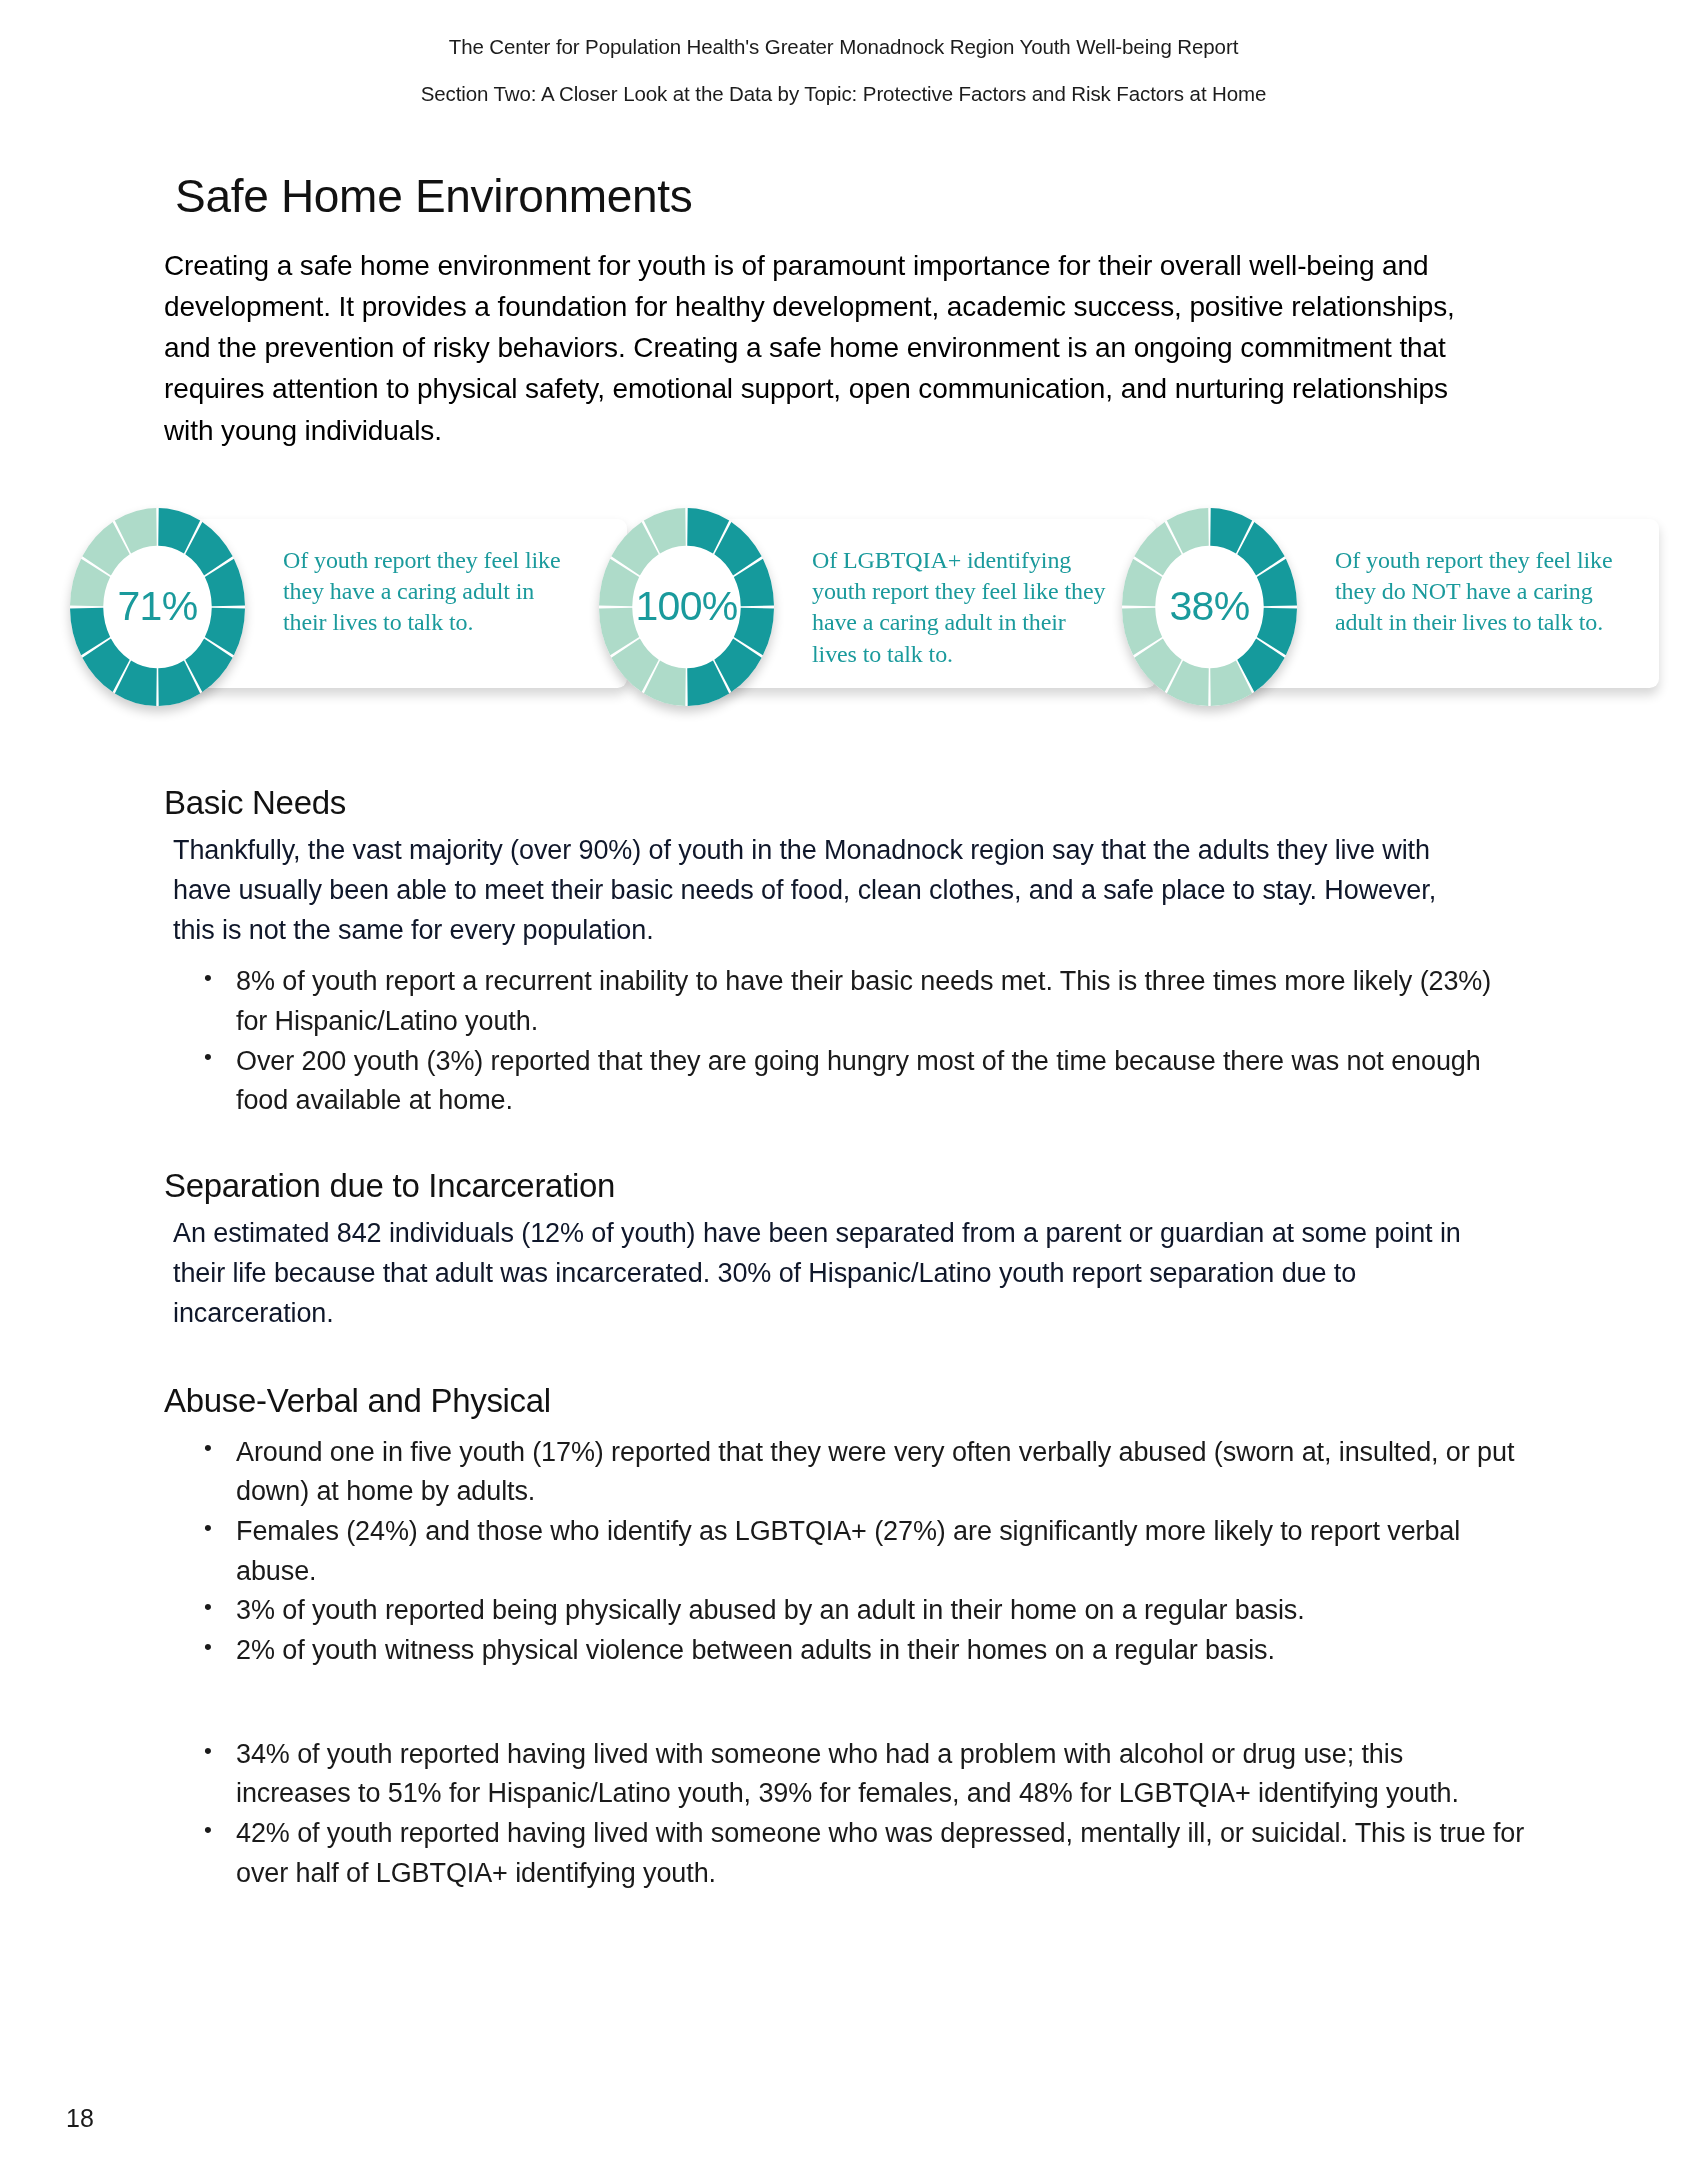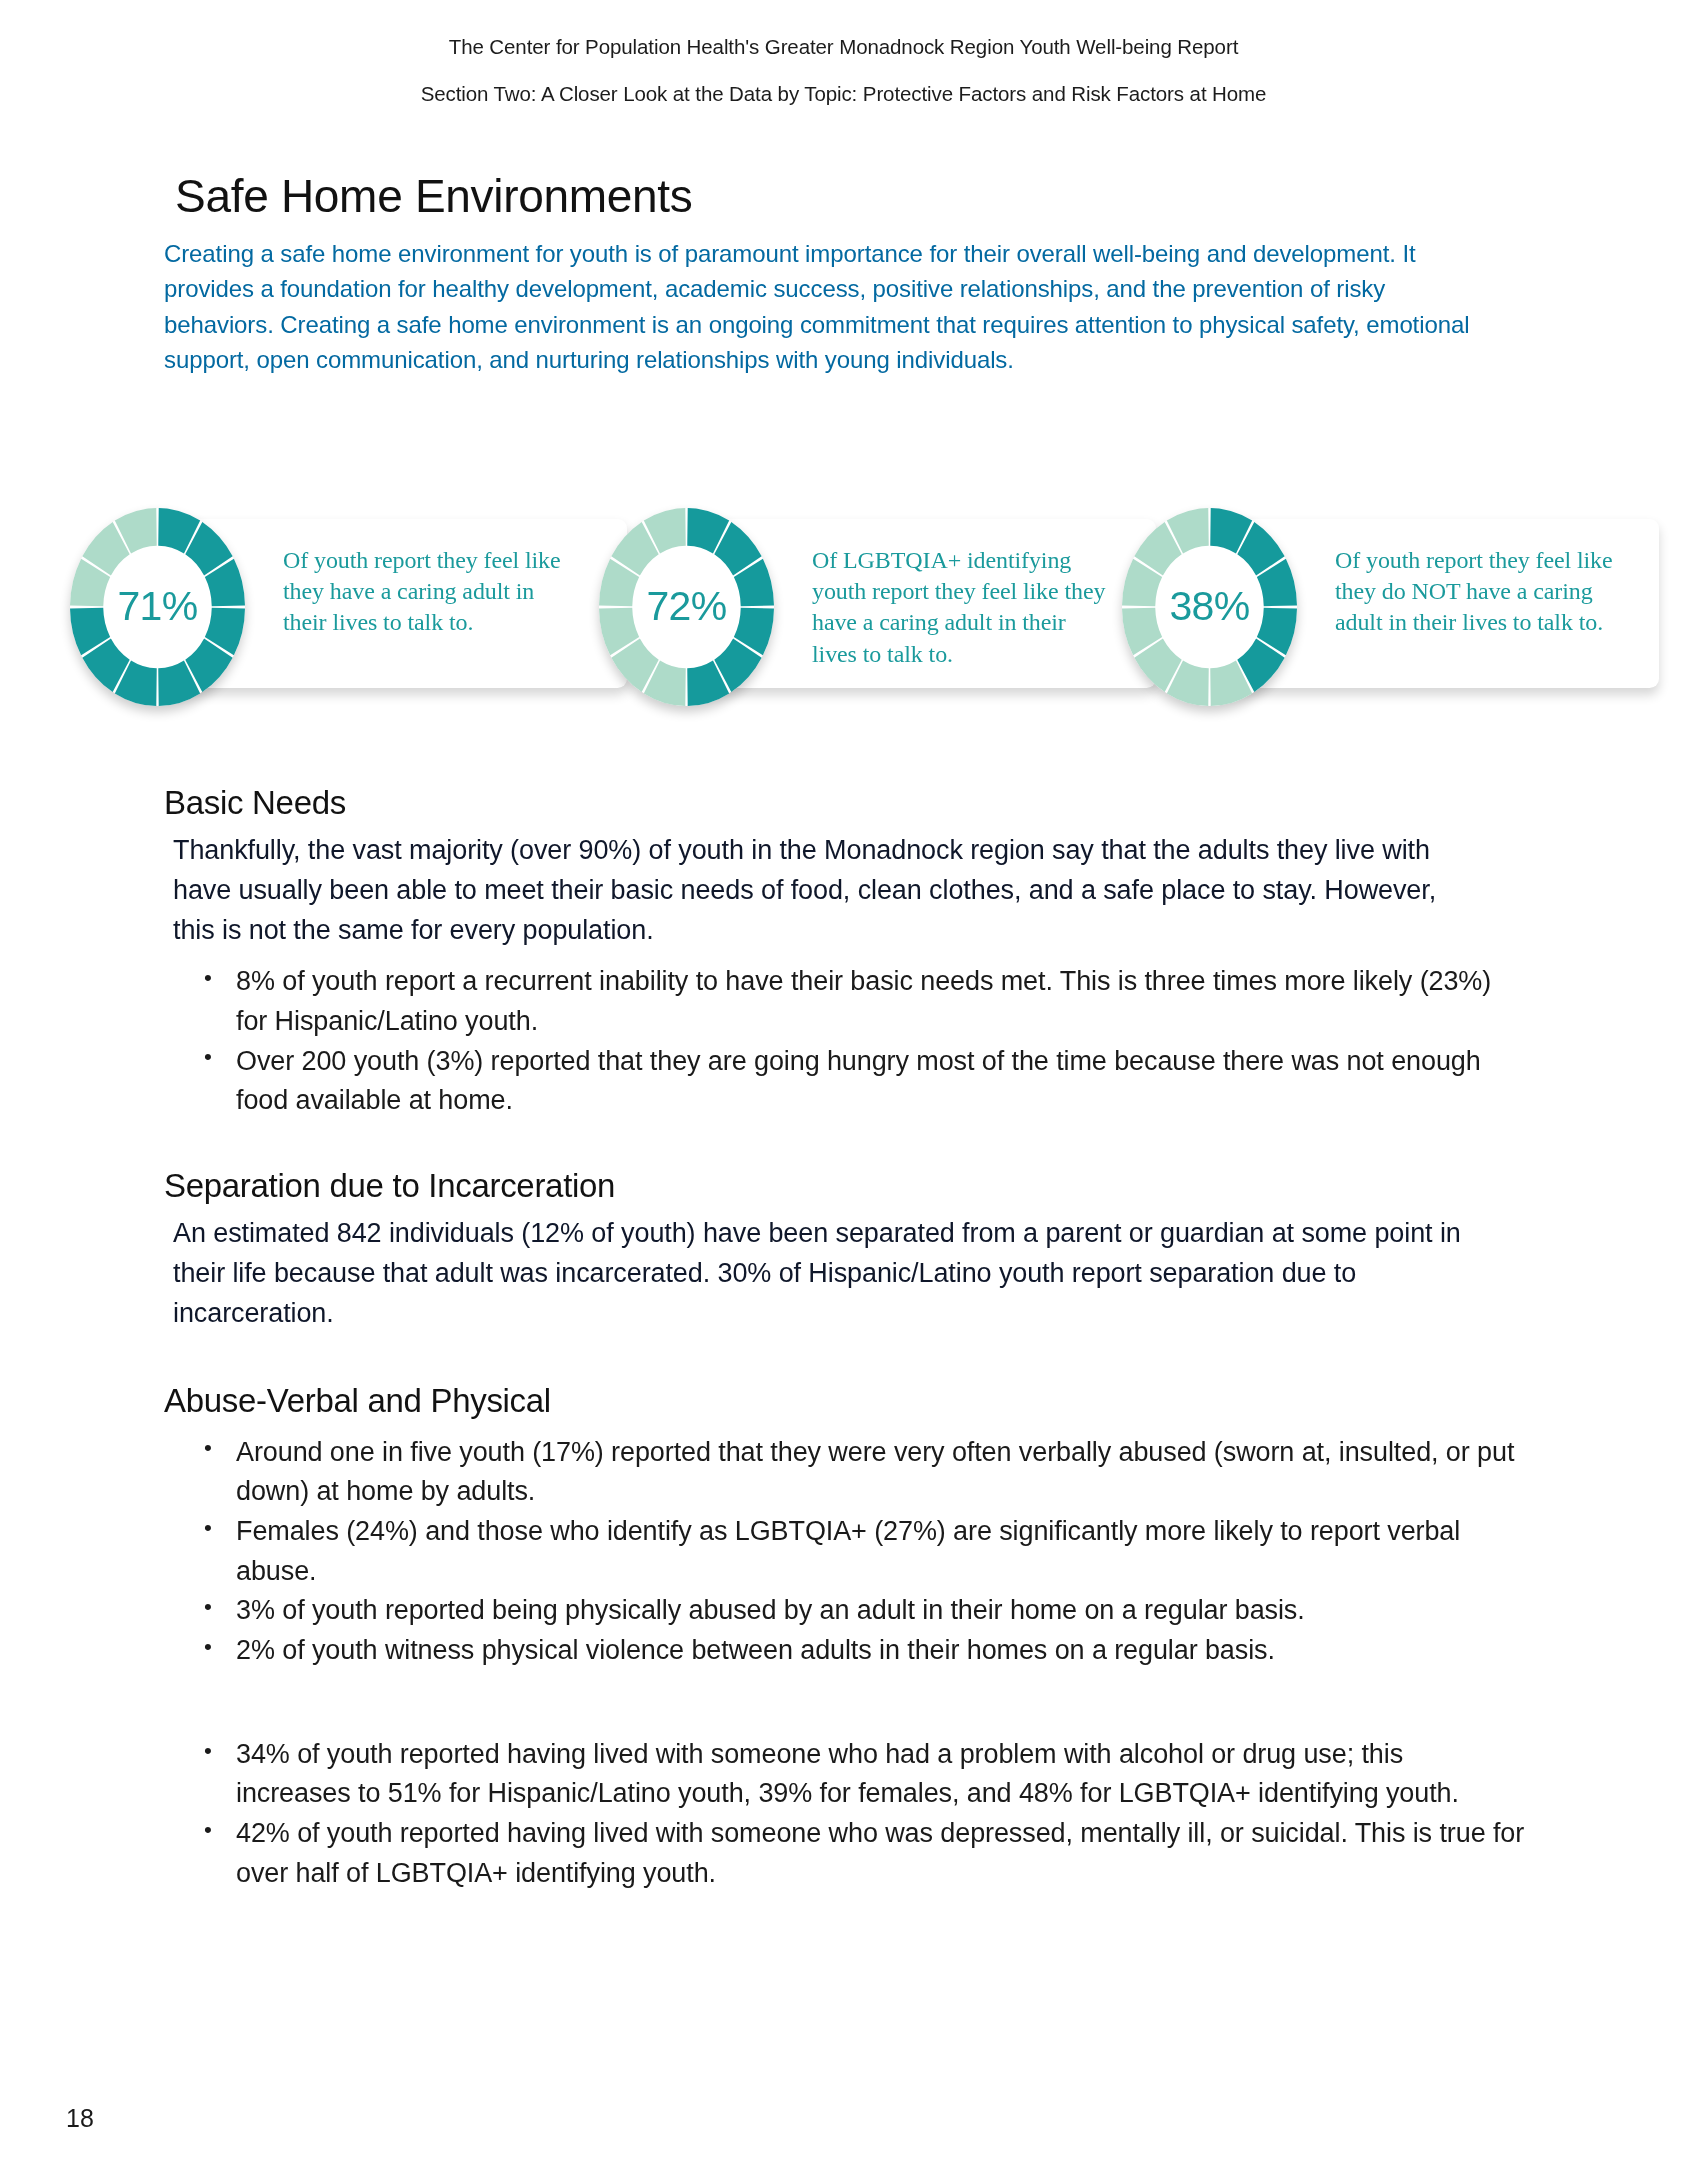--- a/index.html
+++ b/index.html
@@ -34,23 +34,23 @@
   }
 
   h1.page-title{
     position:absolute; left:0; top:162px;
     margin:11px; font-weight:400;
     font-size:46px; letter-spacing:-0.3px; color:#121212;
     line-height:1;
   }
 
   p.intro{
-    position:absolute; left:0; top:236px; width:1333px;
+    position:absolute; left:0; top:245px; width:1333px;
     margin:0;
-    font-size:24px; line-height:1.47; color:#0369a1;
+    font-size:28px; line-height:1.47; color:#000000;
     letter-spacing:-0.1px;
   }
 
   
   .stats-row{
     position:absolute; left:-106px; top:509px;
     width:1608px; height:218px;
   }
   .stat-card{
     position:absolute; top:0; height:198px;
@@ -177,21 +177,21 @@
             <path d="M 199.99025240093044 101.39621803391452 A 100 100 0 0 1 187.29220772698096 148.78596591387327 L 154.1211687907282 130.24729886660143 A 62 62 0 0 0 161.99395648857686 100.86565518102701 Z" fill="#159A9C"></path>
             <path d="M 185.89598969306644 151.20428648705715 A 100 100 0 0 1 151.20428648705717 185.89598969306644 L 131.74665762197543 153.25551360970118 A 62 62 0 0 0 153.2555136097012 131.74665762197543 Z" fill="#159A9C"></path>
             <path d="M 148.78596591387327 187.29220772698096 A 100 100 0 0 1 101.39621803391458 199.99025240093044 L 100.86565518102704 161.99395648857686 A 62 62 0 0 0 130.24729886660143 154.1211687907282 Z" fill="#159A9C"></path>
             <path d="M 98.60378196608548 199.99025240093044 A 100 100 0 0 1 51.21403408612675 187.29220772698096 L 69.75270113339859 154.1211687907282 A 62 62 0 0 0 99.13434481897299 161.99395648857686 Z" fill="#AEDBC9"></path>
             <path d="M 48.795713512942825 185.89598969306644 A 100 100 0 0 1 14.104010306933574 151.2042864870572 L 46.74448639029882 131.74665762197546 A 62 62 0 0 0 68.25334237802456 153.25551360970118 Z" fill="#AEDBC9"></path>
             <path d="M 12.707792273019024 148.78596591387327 A 100 100 0 0 1 0.009747599069569901 101.39621803391454 L 38.00604351142314 100.86565518102701 A 62 62 0 0 0 45.878831209271794 130.24729886660143 Z" fill="#AEDBC9"></path>
             <path d="M 0.009747599069569901 98.60378196608548 A 100 100 0 0 1 12.707792273018995 51.214034086126794 L 45.87883120927177 69.75270113339862 A 62 62 0 0 0 38.00604351142314 99.134344818973 Z" fill="#AEDBC9"></path>
             <path d="M 14.104010306933574 48.795713512942825 A 100 100 0 0 1 48.795713512942804 14.104010306933574 L 68.25334237802454 46.74448639029882 A 62 62 0 0 0 46.74448639029881 68.25334237802456 Z" fill="#AEDBC9"></path>
             <path d="M 51.21403408612677 12.70779227301901 A 100 100 0 0 1 98.60378196608545 0.009747599069569901 L 99.13434481897298 38.00604351142314 A 62 62 0 0 0 69.7527011333986 45.87883120927179 Z" fill="#AEDBC9"></path>
           </svg>
-        <div class="donut-center">72%</div>
+        <div class="donut-center">100%</div>
       </div>
       <div class="stat-text" style="left:225px; width:298px;">Of LGBTQIA+ identifying youth report they feel like they have a caring adult in their lives to talk to.</div>
     </div>
 
     <div class="stat-card" id="card-2" style="left:1052px; width:556px;">
       <div class="card-bg"></div>
       <div class="donut-wrap">
         <div class="donut-plate"></div>
         <svg class="donut-svg" viewBox="0 0 200 200" preserveAspectRatio="none">
             <path d="M 101.39621803391454 0.009747599069569901 A 100 100 0 0 1 148.78596591387327 12.707792273019038 L 130.24729886660143 45.8788312092718 A 62 62 0 0 0 100.86565518102701 38.00604351142314 Z" fill="#159A9C"></path>

